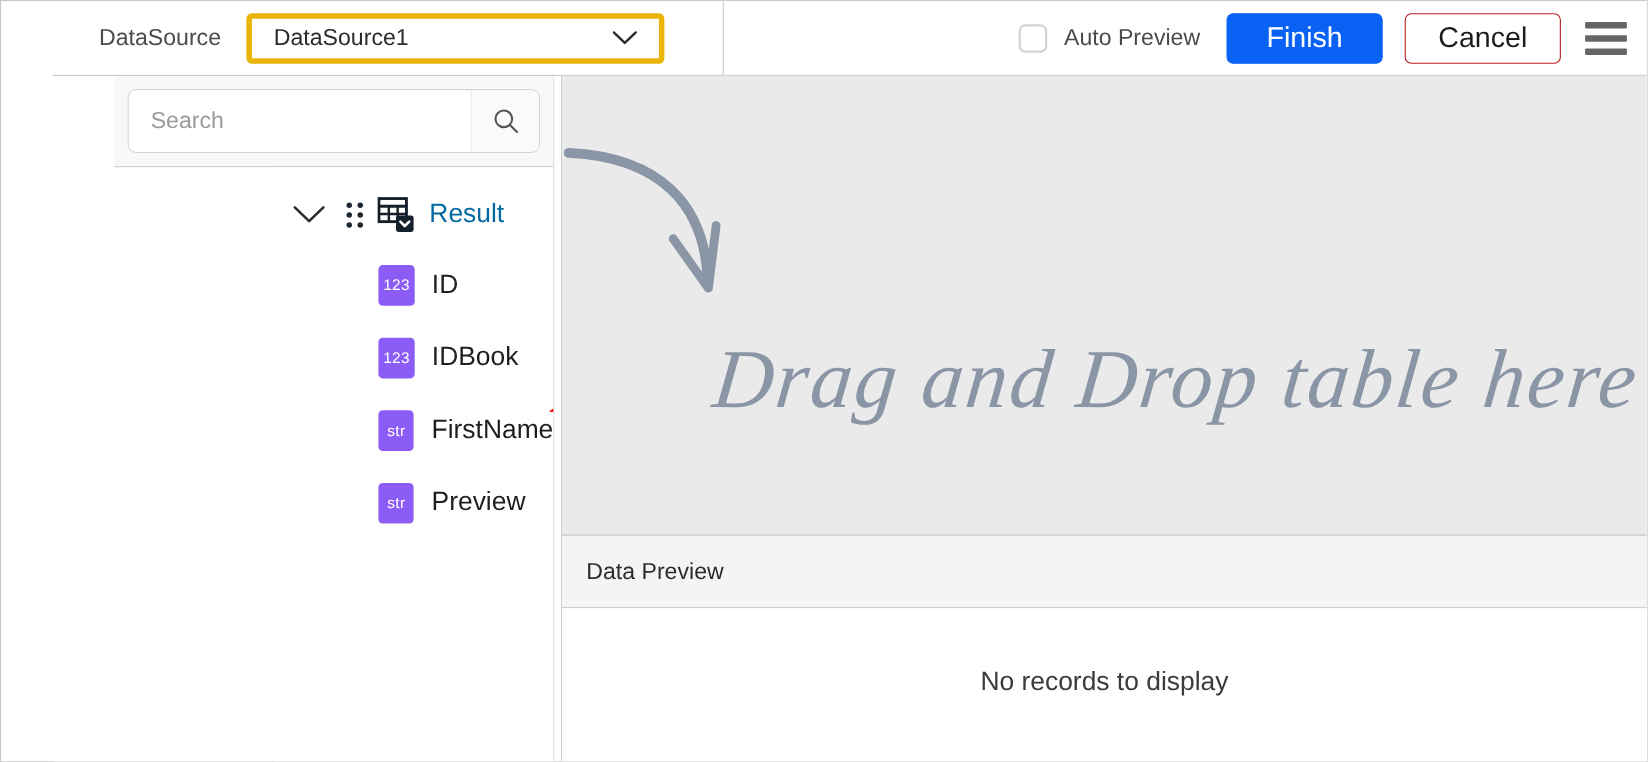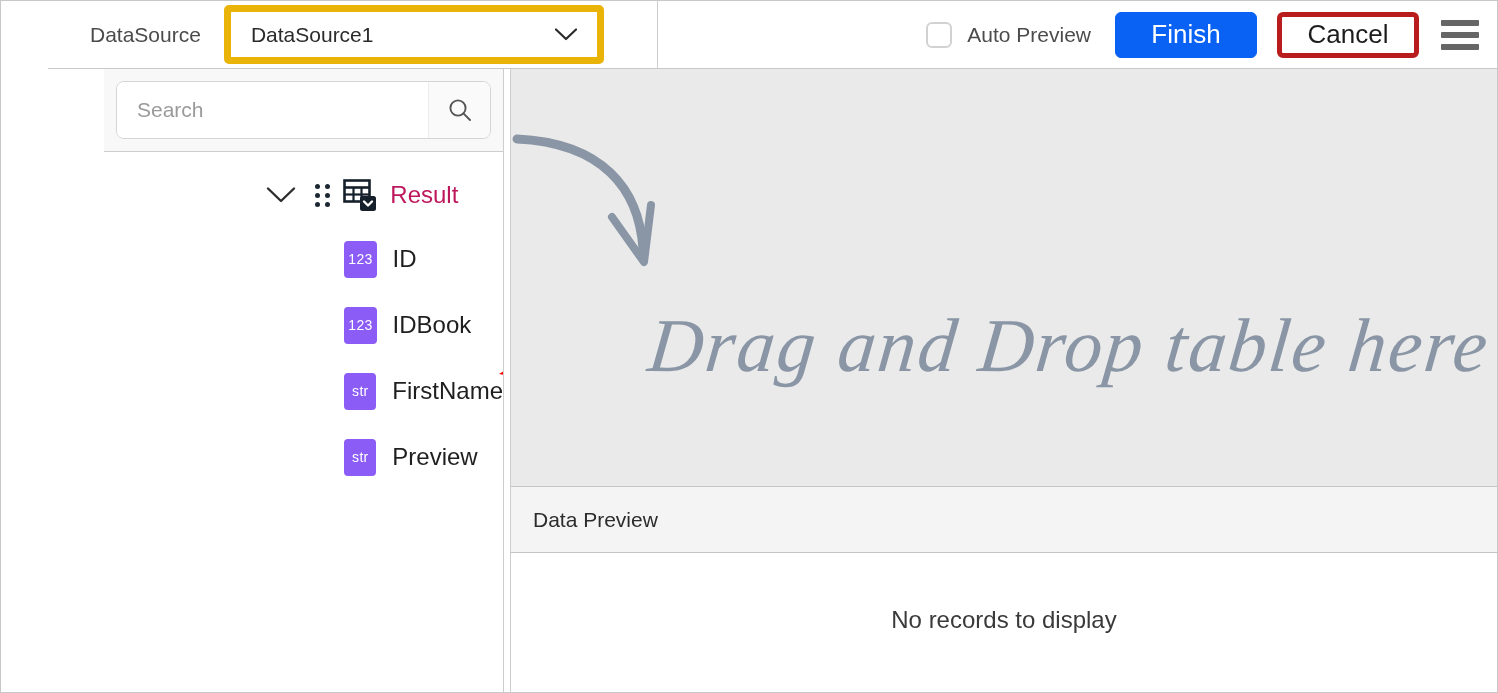--- a/index.html
+++ b/index.html
@@ -37,22 +37,22 @@
   }
   .ds-label {
     font-size: 21px;
     color: #4b4b4b;
     margin-right: 23px;
     white-space: nowrap;
   }
   .ds-select {
     position: relative;
     width: 380px;
-    height: 59px;
-    border: 7px solid #eab308;
+    height: 46px;
+    border: 5px solid #eab308;
     border-radius: 5px;
     background: #ffffff;
     display: flex;
     align-items: center;
     padding: 0 14px 0 20px;
   }
   .ds-select .ds-value {
     font-size: 21px;
     color: #2b2b2b;
     flex: 1;
@@ -106,21 +106,21 @@
     width: 142px;
     background: #0a62f5;
     color: #ffffff;
     border: 1px solid #0a62f5;
     margin-right: 20px;
   }
   .btn-secondary {
     width: 142px;
     background: #ffffff;
     color: #1c1c1c;
-    border: 5px solid #b91c1c;
+    border: 1px solid #b91c1c;
     margin-right: 22px;
   }
   .hamburger {
     width: 38px; height: 30px;
     display: flex; flex-direction: column;
     justify-content: space-between;
     cursor: pointer;
     margin-right: 4px;
   }
   .hamburger span {
@@ -225,21 +225,21 @@
   }
   .drag-dots i {
     display: block;
     width: 5px; height: 5px;
     background: #1c2733;
     border-radius: 50%;
   }
   .tbl-icon { width: 34px; height: 34px; flex: 0 0 34px; }
   .node-label {
     font-size: 24px;
-    color: #be185d;
+    color: #0369a1;
     margin-left: 13px;
     white-space: nowrap;
   }
 
   .field-row {
     display: flex;
     align-items: center;
     height: 66px;
     padding-left: 95px;
     cursor: pointer;

